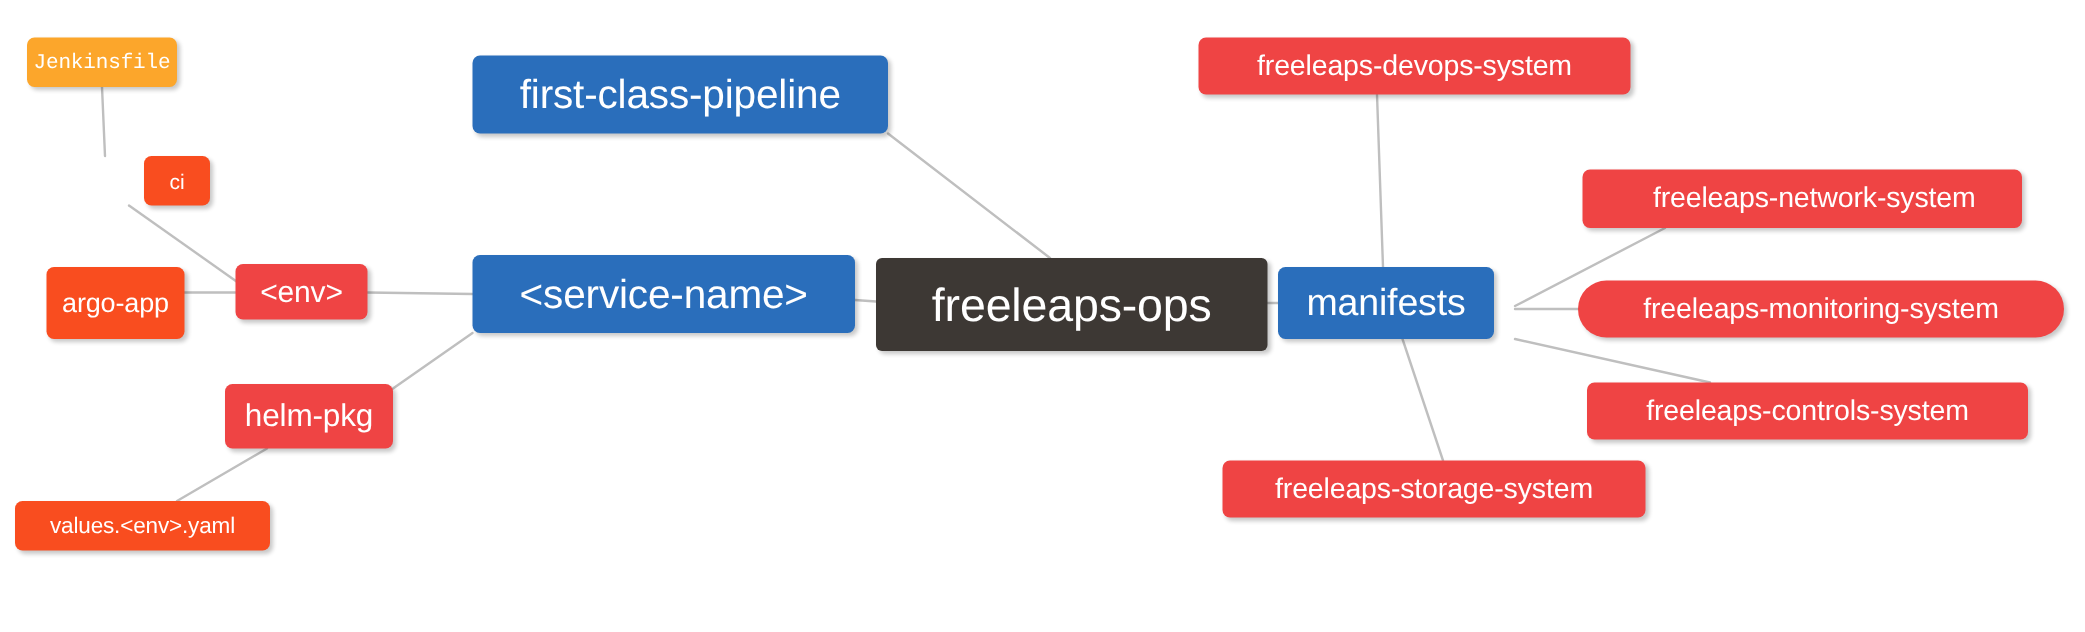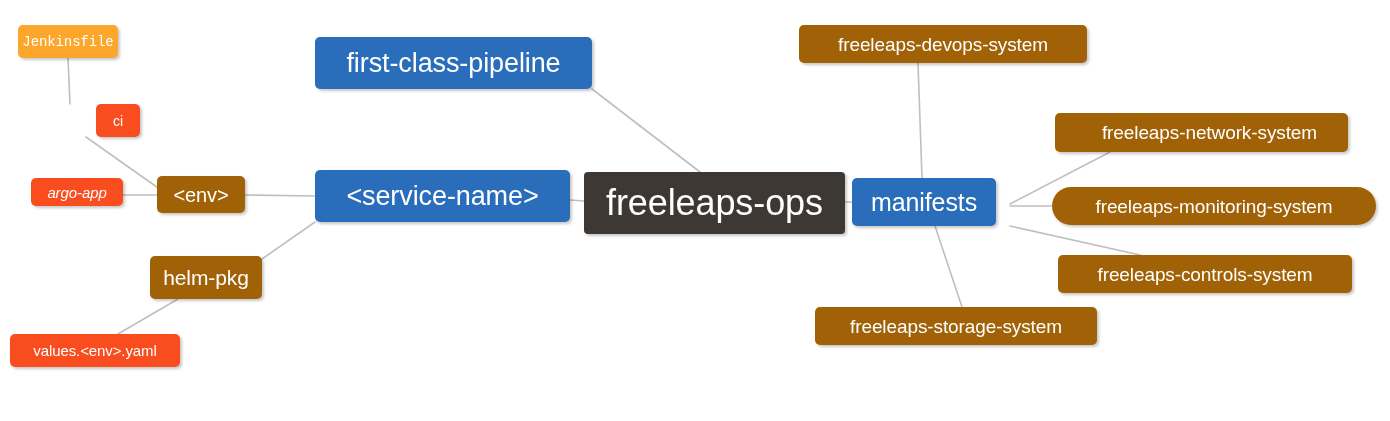--- a/index.html
+++ b/index.html
@@ -39,21 +39,21 @@
     line-height: 1;
     box-shadow: 2px 2px 3px rgba(0,0,0,0.22);
     letter-spacing: -0.1px;
     user-select: none;
   }
   .node.root {
     background: #3d3834;
     border-radius: 4px;
   }
   .node.blue   { background: #2a6ebb; }
-  .node.green  { background: #a16207; }
+  .node.green  { background: #ef4444; }
   .node.orange { background: #fca62b; }
   .node.red    { background: #f94d1f; }
 </style>
 </head>
 <body>
 
 <div id="canvas">
 
   <svg id="edges" viewBox="0 0 1390 421" xmlns="http://www.w3.org/2000/svg">
       <line x1="68" y1="58" x2="70" y2="104" stroke="#bfbfbf" stroke-width="1.6" stroke-linecap="round"></line>
@@ -68,27 +68,27 @@
       <line x1="922" y1="178" x2="918" y2="63" stroke="#bfbfbf" stroke-width="1.6" stroke-linecap="round"></line>
       <line x1="1010" y1="204" x2="1110" y2="152" stroke="#bfbfbf" stroke-width="1.6" stroke-linecap="round"></line>
       <line x1="1010" y1="206" x2="1052" y2="206" stroke="#bfbfbf" stroke-width="1.6" stroke-linecap="round"></line>
       <line x1="1010" y1="226" x2="1140" y2="255" stroke="#bfbfbf" stroke-width="1.6" stroke-linecap="round"></line>
       <line x1="935" y1="226" x2="962" y2="307" stroke="#bfbfbf" stroke-width="1.6" stroke-linecap="round"></line>
     </svg>
 
   <div id="node-layer">
       <div class="node orange" style="left: 18px; top: 25px; width: 100px; height: 33px; font-size: 14px; font-family: Liberation Mono, monospace;">Jenkinsfile</div>
       <div class="node red" style="left: 54px; top: 104px; width: 44px; height: 33px; font-size: 14px; margin-left: 42px;">ci</div>
-      <div class="node red" style="left: 31px; top: 178px; width: 92px; height: 28px; font-size: 15px; font-style: italic;">argo-app</div>
+      <div class="node red" style="left: 31px; top: 178px; width: 92px; height: 48px; font-size: 18px;">argo-app</div>
       <div class="node green" style="left: 157px; top: 176px; width: 88px; height: 37px; font-size: 20px; text-align: right;">&lt;env&gt;</div>
       <div class="node green" style="left: 150px; top: 256px; width: 112px; height: 43px; font-size: 21px;">helm-pkg</div>
       <div class="node red" style="left: 10px; top: 334px; width: 170px; height: 33px; font-size: 15px;">values.&lt;env&gt;.yaml</div>
       <div class="node blue" style="left: 315px; top: 37px; width: 277px; height: 52px; font-size: 27px;">first-class-pipeline</div>
       <div class="node blue" style="left: 315px; top: 170px; width: 255px; height: 52px; font-size: 27px;">&lt;service-name&gt;</div>
-      <div class="node root" style="left: 584px; top: 172px; width: 261px; height: 62px; font-size: 36px;">freeleaps-ops</div>
+      <div class="node root" style="left: 584px; top: 172px; width: 261px; height: 62px; font-size: 31px;">freeleaps-ops</div>
       <div class="node blue" style="left: 852px; top: 178px; width: 144px; height: 48px; font-size: 25px;">manifests</div>
       <div class="node green" style="left: 799px; top: 25px; width: 288px; height: 38px; font-size: 19px;">freeleaps-devops-system</div>
       <div class="node green" style="left: 1055px; top: 113px; width: 293px; height: 39px; font-size: 19px; padding-left: 16px;">freeleaps-network-system</div>
       <div class="node green" style="left: 1052px; top: 187px; width: 324px; height: 38px; font-size: 19px; border-radius: 19px;">freeleaps-monitoring-system</div>
       <div class="node green" style="left: 1058px; top: 255px; width: 294px; height: 38px; font-size: 19px;">freeleaps-controls-system</div>
       <div class="node green" style="left: 815px; top: 307px; width: 282px; height: 38px; font-size: 19px;">freeleaps-storage-system</div>
     </div>
 
 </div>
 

